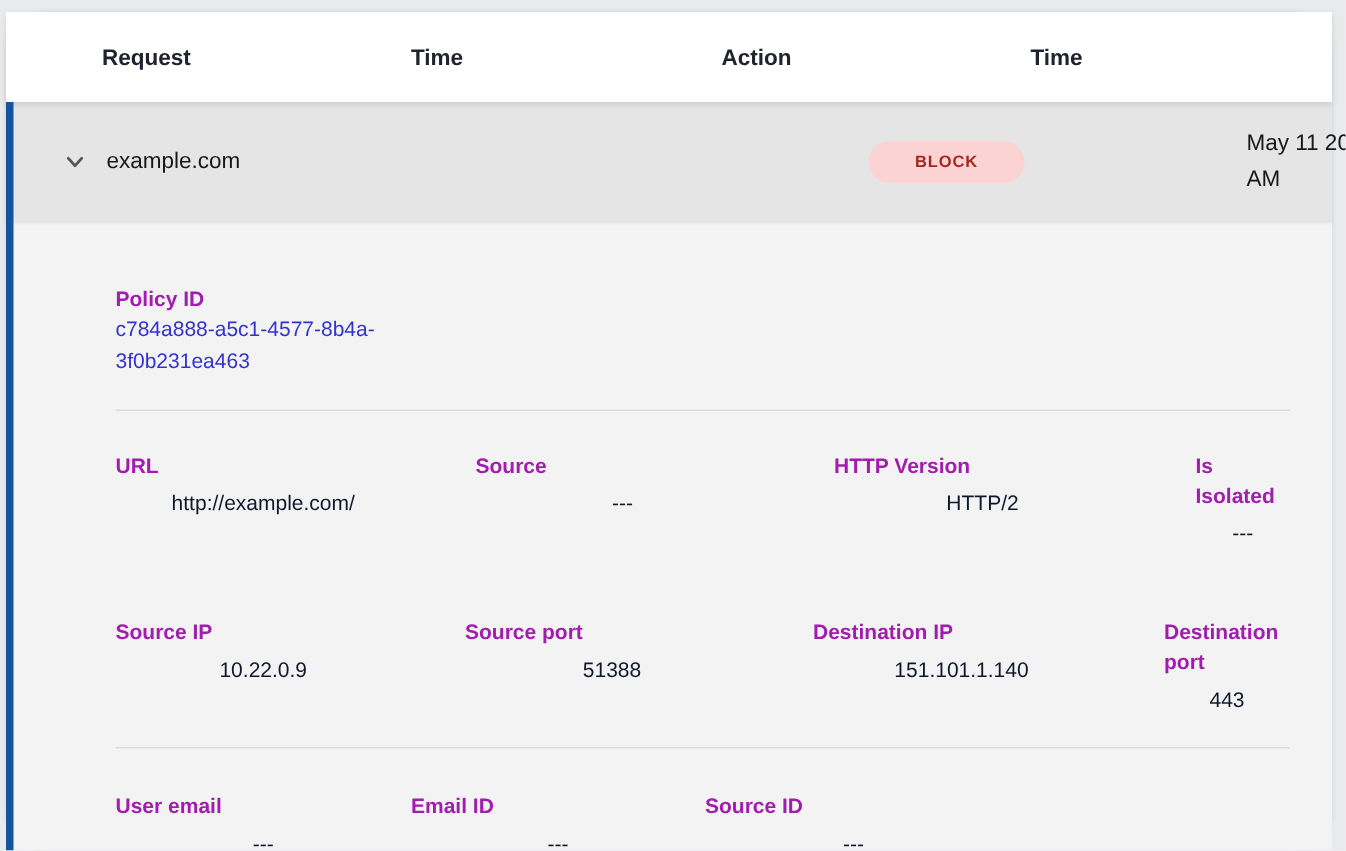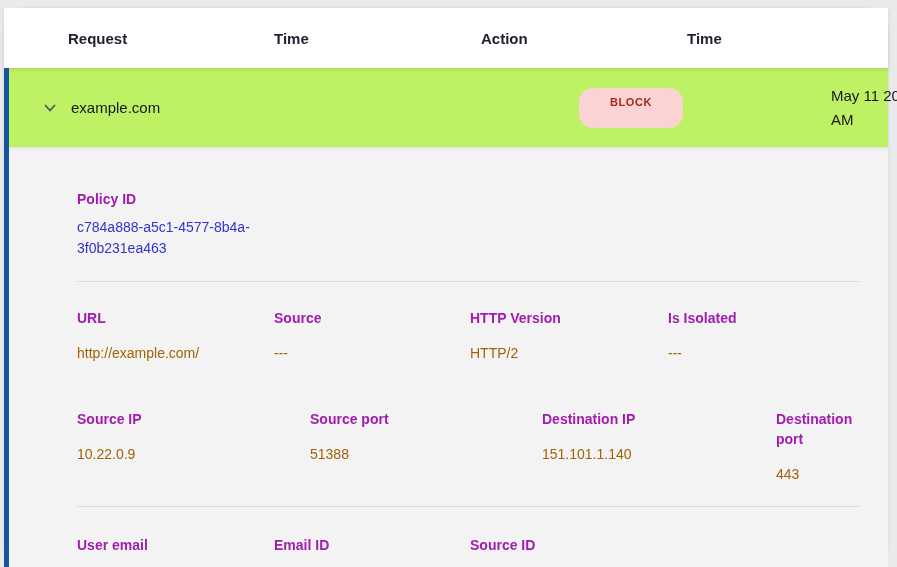--- a/index.html
+++ b/index.html
@@ -44,34 +44,34 @@
     color:#20222e;
   }
   
   .data-row {
     height:80px;
     flex:0 0 80px;
     display:grid;
     grid-template-columns:232px 207px 206px 1fr;
     align-items:center;
     padding-left:38px;
-    background:#bef264;
+    background:#e5e5e5;
     border-bottom:1px solid #e4e4e4;
     position:relative;
     z-index:2;
     box-shadow:0 1px 2px rgba(0,0,0,0.06);
     gap:48px;
   }
   .request-cell { display:flex; align-items:center; gap:13px; }
   .chevron { width:16px; height:16px; display:inline-flex; align-items:center; justify-content:center; cursor:pointer; }
   .request-name { font-size:15px; color:#17181c; }
   .badge {
     display:inline-block;
     margin-left:2px;
-    height:40px;
+    height:28px;
     line-height:28px;
     padding:0 31px;
     border-radius:14px;
     background:#fbd3d3;
     color:#a42821;
     font-size:11px;
     font-weight:bold;
     letter-spacing:0.6px;
   }
   .time-cell {
@@ -89,44 +89,45 @@
   }
   .field-label {
     font-size:14px;
     font-weight:bold;
     color:#a21caf;
     line-height:20px;
   }
   .policy-link {
     display:inline-block;
     max-width:200px;
-    margin-top:8px;
+    margin-top:0;
     font-size:14px;
     line-height:21px;
     color:#3333cc;
     text-decoration:none;
     cursor:pointer;
   }
   .divider {
     border:0;
     border-top:1px solid #dcdcdc;
     margin-top:22px;
   }
   .detail-grid {
     display:grid;
     grid-template-columns:197px 196px 198px 1fr;
   }
-  .grid-1 { padding-top:26px; }
+  .grid-1 { padding-top:26px;gap:43px; }
   .grid-2 { padding-top:46px;gap:36px; }
   .grid-3 { padding-top:28px; }
   .field-value {
     font-size:14px;
-    color:#a16207;
+    color:#0f172a;
     line-height:20px;
-    margin-top:15px;
+    margin-top:5px;
+    text-align:center;
   }
 </style>
 </head>
 <body>
 
 <div class="card">
 
   <div class="accent-bar"></div>
 
   <div class="table-header">

